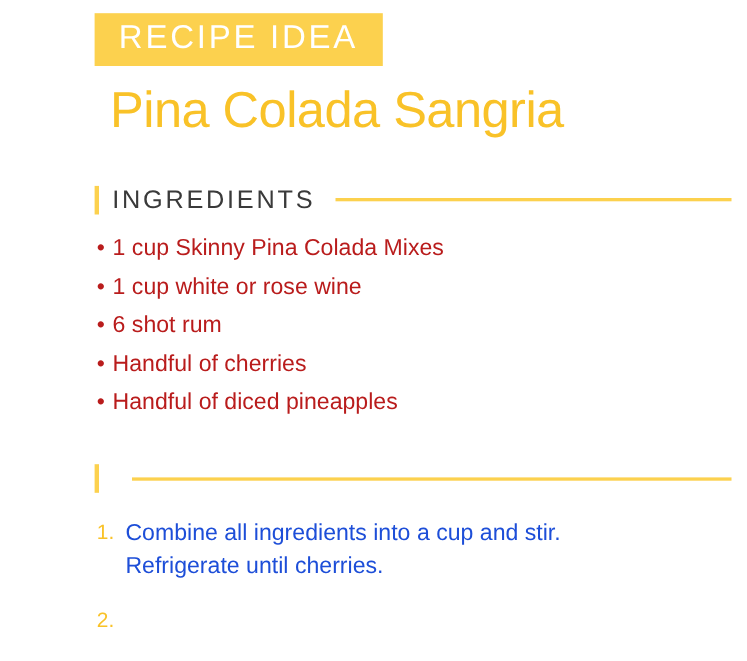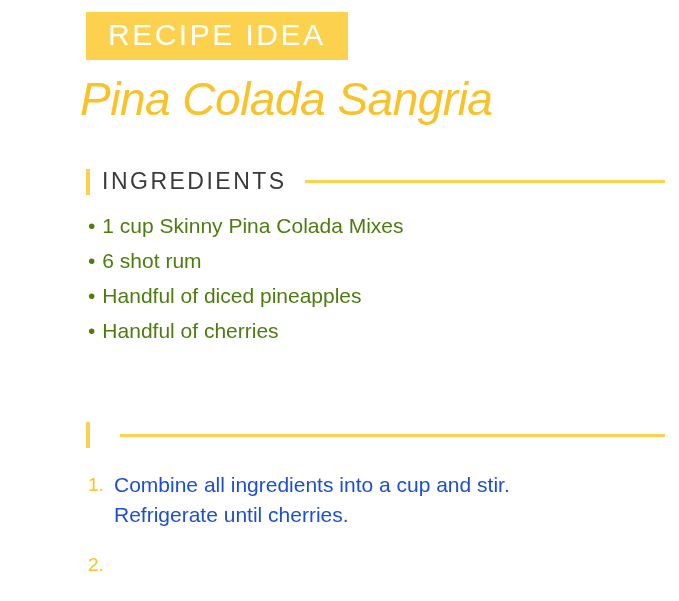--- a/index.html
+++ b/index.html
@@ -36,28 +36,27 @@
     color: #ffffff;
     font-size: 30px;
     letter-spacing: 2.5px;
     font-weight: 400;
     text-align: center;
   }
 
   
   .title {
     position: absolute;
-    left: 80px;
+    left: 100px;
     top: 72px;
     color: #f9c228;
     font-size: 46px;
     font-weight: 400;
     letter-spacing: -0.5px;
     white-space: nowrap;
-    font-style: italic;
   }
 
   
   .section-head {
     position: absolute;
     display: flex;
     align-items: center;
     left: 86px;
     right: 8px;
   }
@@ -90,21 +89,21 @@
     position: absolute;
     left: 88px;
     top: 208px;
     margin: 0;
     padding: 0;
     list-style: none;
   }
   .ingredients li {
     font-size: 21px;
     line-height: 35px;
-    color: #4d7c0f;
+    color: #b91c1c;
     white-space: nowrap;
   }
   .ingredients li .dot {
     margin-right: 7px;
   }
 
   
   .instructions {
     position: absolute;
     left: 88px;
@@ -145,23 +144,24 @@
   <div class="title">Pina Colada Sangria</div>
 
   <div class="section-head ingredients-head">
     <span class="bar"></span>
     <span class="label">INGREDIENTS</span>
     <span class="rule"></span>
   </div>
 
   <ul class="ingredients">
     <li><span class="dot">•</span><span>1 cup Skinny Pina Colada Mixes</span></li>
+    <li><span class="dot">•</span><span>1 cup white or rose wine</span></li>
     <li><span class="dot">•</span><span>6 shot rum</span></li>
+    <li><span class="dot">•</span><span>Handful of cherries</span></li>
     <li><span class="dot">•</span><span>Handful of diced pineapples</span></li>
-    <li><span class="dot">•</span><span>Handful of cherries</span></li>
   </ul>
 
   <div class="section-head instructions-head">
     <span class="bar"></span>
     <span class="rule"></span>
   </div>
 
   <div class="instructions">
     <div class="instruction">
       <span class="num">1.</span>

